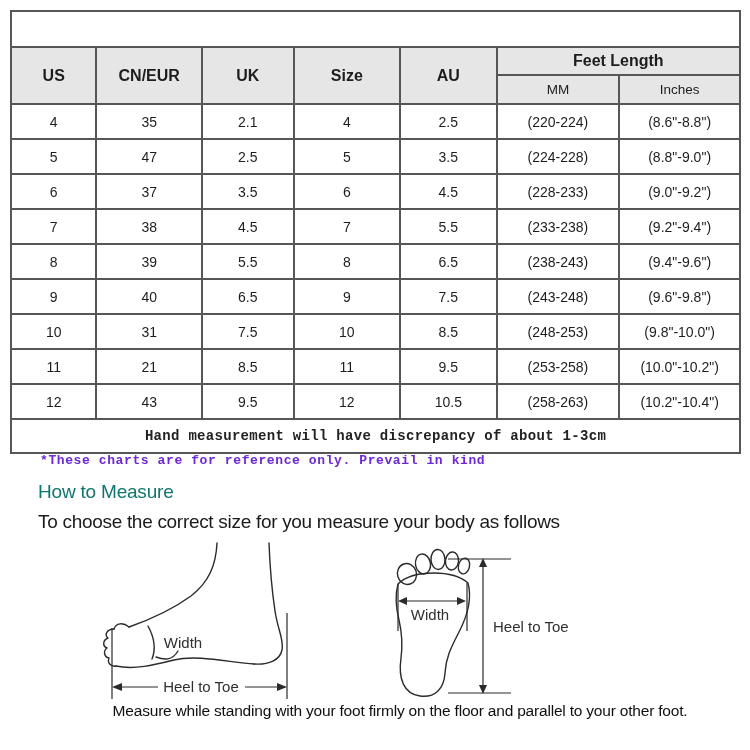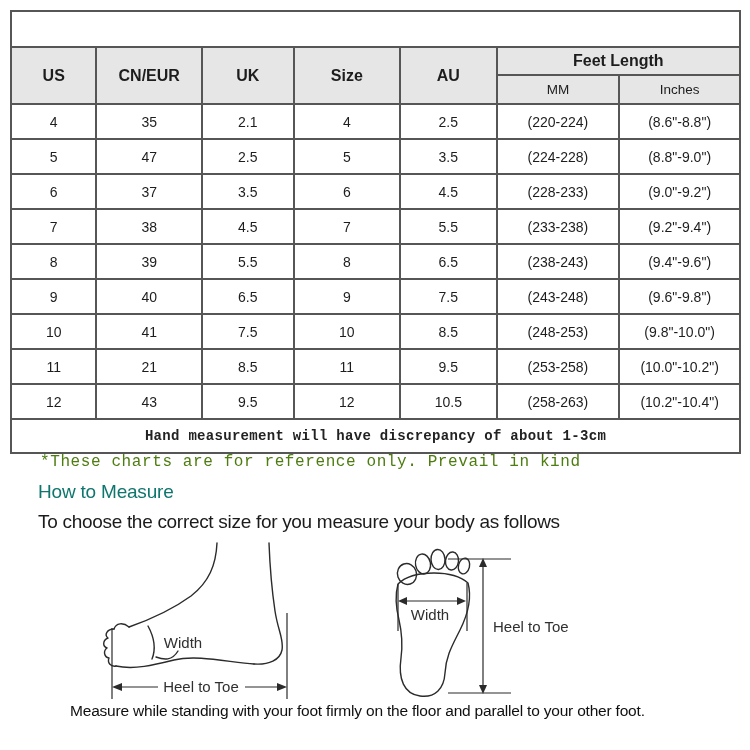--- a/index.html
+++ b/index.html
@@ -25,34 +25,34 @@
     height:30px;
     font-family:"Liberation Mono",monospace;
     font-size:14px;font-weight:bold;color:#222;
     letter-spacing:0.3px;
   }
 
   
   .disclaimer{
     position:absolute;left:40px;top:453px;
     font-family:"Liberation Mono",monospace;
-    font-weight:normal;font-size:16px;color:#4d7c0f;
+    font-weight:bold;font-size:13px;color:#6d28d9;
     letter-spacing:0.6px;white-space:nowrap;
   }
   .howto-title{
     position:absolute;left:38px;top:481px;
     font-size:19px;color:#0f766e;letter-spacing:-0.2px;
   }
   .howto-sub{
     position:absolute;left:38px;top:511px;
     font-size:19px;color:#1b1b1b;letter-spacing:-0.3px;
   }
   .caption{
     position:absolute;left:70px;top:702px;width:660px;
-    text-align:left;font-size:15.5px;color:#0f0f0f;letter-spacing:-0.2px;
+    text-align:center;font-size:15.5px;color:#0f0f0f;letter-spacing:-0.2px;
   }
 
   
   .diagram{position:absolute;}
   .diagram-side{left:98px;top:541px;}
   .diagram-top{left:390px;top:546px;}
   .sketch{stroke:#2b2b2b;stroke-width:1.4;fill:none;stroke-linecap:round;stroke-linejoin:round;}
   .measure-line{stroke:#2b2b2b;stroke-width:1.2;fill:none;}
   .arrowhead{fill:#2b2b2b;stroke:none;}
   .diagram text{font-family:"Liberation Sans",sans-serif;font-size:15px;fill:#303030;}
@@ -137,21 +137,21 @@
         <td>9</td>
         <td>40</td>
         <td>6.5</td>
         <td>9</td>
         <td>7.5</td>
         <td>(243-248)</td>
         <td>(9.6"-9.8")</td>
       </tr>
       <tr>
         <td>10</td>
-        <td>41</td>
+        <td>31</td>
         <td>7.5</td>
         <td>10</td>
         <td>8.5</td>
         <td>(248-253)</td>
         <td>(9.8"-10.0")</td>
       </tr>
       <tr>
         <td>11</td>
         <td>21</td>
         <td>8.5</td>

